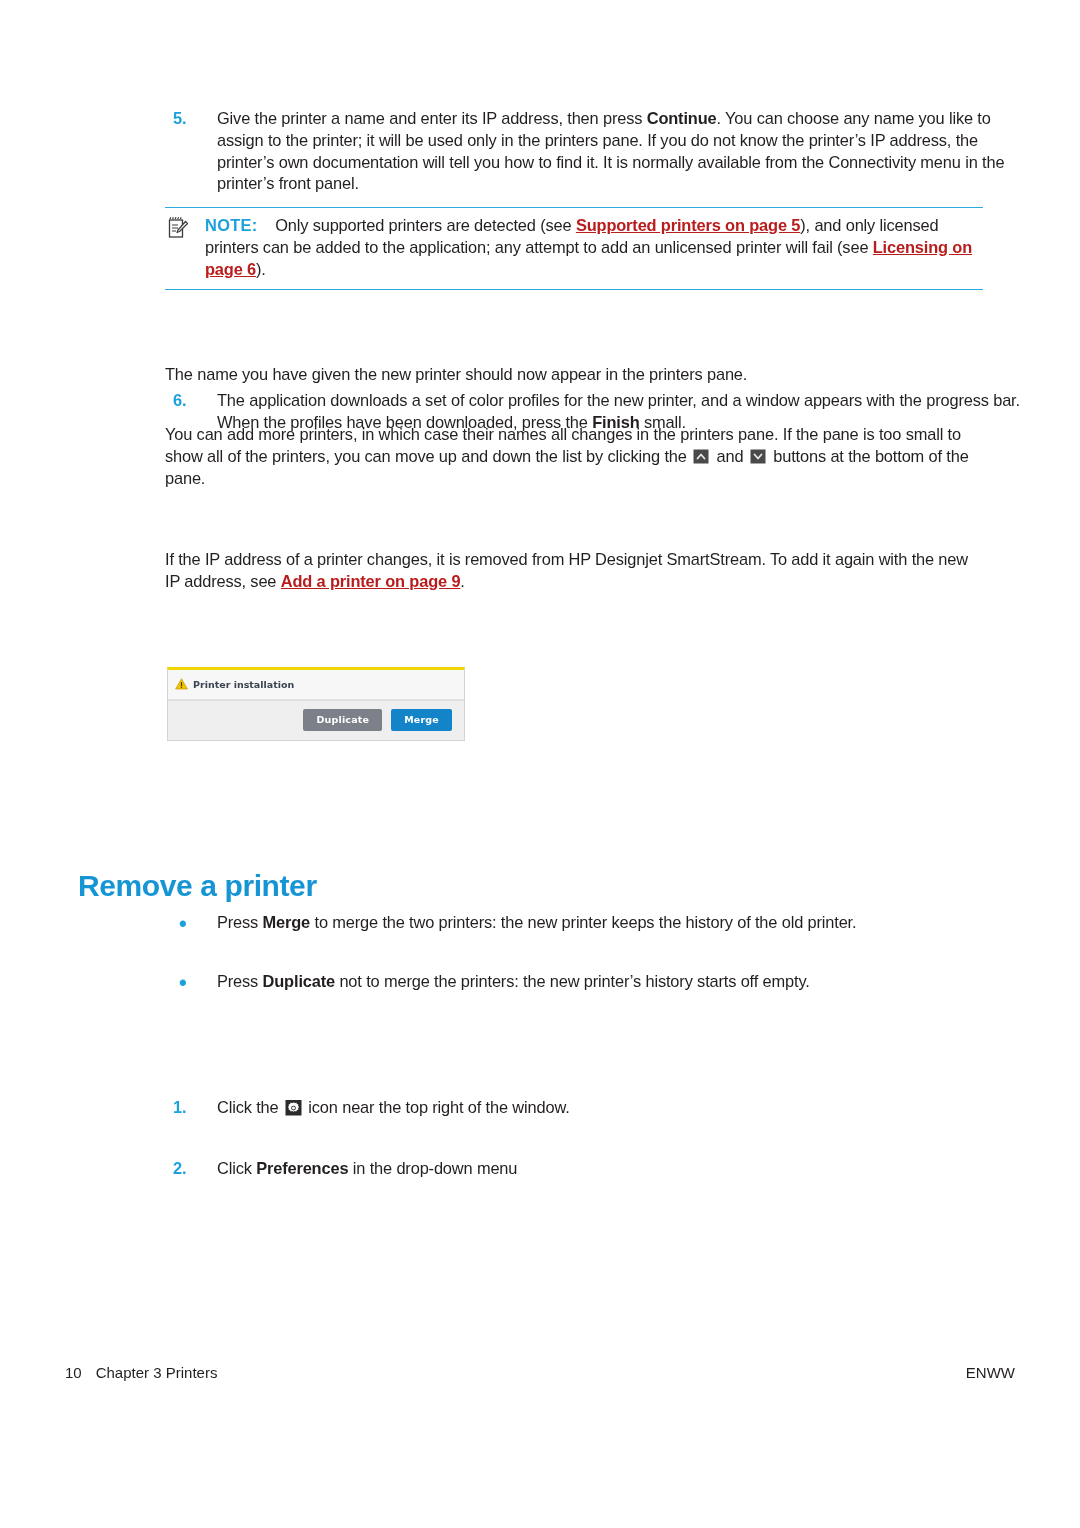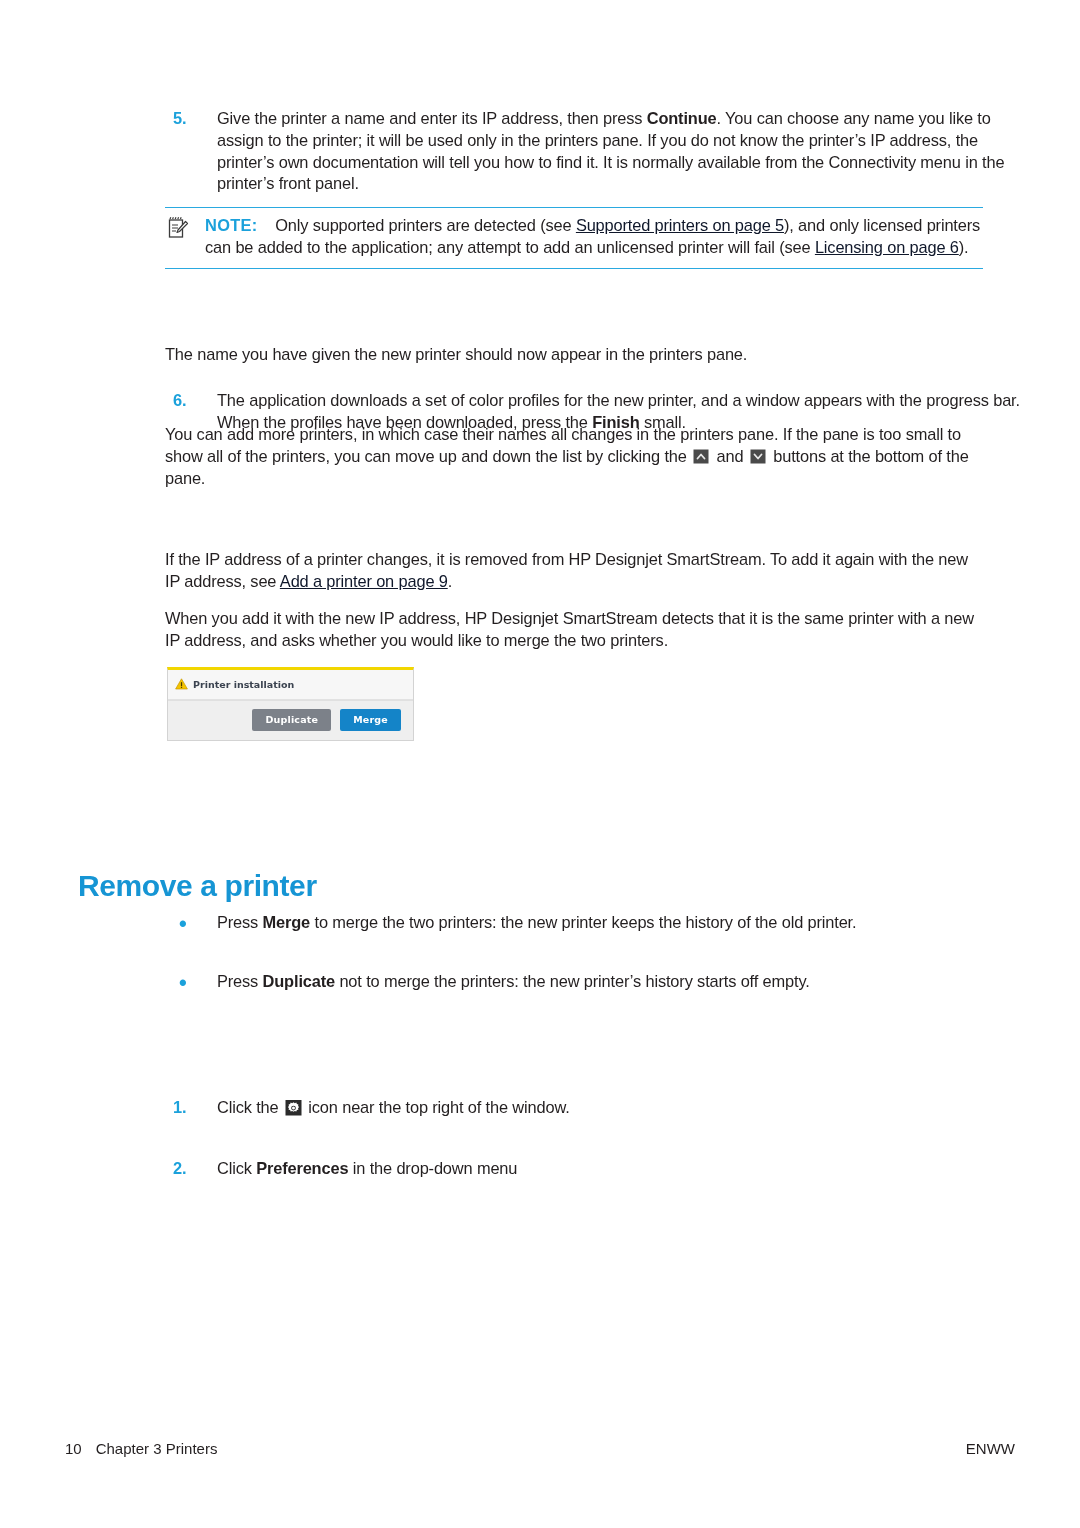--- a/index.html
+++ b/index.html
@@ -29,22 +29,23 @@
   }
   p.para {
     margin: 0;
     font-size: 16.4px;
     line-height: 1.33;
     letter-spacing: -0.15px;
     color: #231f20;
   }
   .b { font-weight: bold; }
   a.doclink, .doclink {
-    color: #0f172a;
+    color: #b91c1c;
     text-decoration: underline;
+    font-weight: bold;
   }
 
   
   .listitem {
     position: relative;
     padding-left: 52px;
   }
   .listitem .marker {
     position: absolute;
     left: 8px;
@@ -109,21 +110,21 @@
     height: 17px;
     margin: 0 2px;
   }
   .inline-icon svg { display: block; }
 
   
   .dialog-shot {
     position: absolute;
     left: 167px;
     top: 667px;
-    width: 247px;
+    width: 298px;
     background: #ffffff;
     border: 1px solid #d3d3d3;
     border-top: 3px solid #f2d600;
     box-sizing: border-box;
     font-family: "DejaVu Sans", sans-serif;
   }
   .dlg-title {
     display: flex;
     align-items: center;
     gap: 5px;
@@ -165,21 +166,21 @@
     letter-spacing: 0.2px;
   }
   .dlg-btn.secondary { background: #7c8189; }
   .dlg-btn.primary   { background: #1484c8; }
 
   
   .pagefooter {
     position: absolute;
     left: 65px;
     right: 65px;
-    top: 1440px;
+    top: 1364px;
     display: flex;
     justify-content: space-between;
     align-items: baseline;
     font-size: 15px;
     color: #231f20;
     text-align: center;
   }
   .pagefooter .left { display: flex; gap: 14px; }
   .pagefooter .num { }
 </style>
@@ -206,42 +207,39 @@
       <span class="note-label">NOTE:</span>
       &nbsp;&nbsp;&nbsp;<span>Only supported printers are detected (see </span><span class="doclink">Supported printers on page 5</span><span>), and only licensed printers can be added to the application; any attempt to add an unlicensed printer will fail (see </span><span class="doclink">Licensing on page 6</span><span>).</span>
     </div>
   </div>
 
   <div class="body-col listitem" style="top:303px;">
     <span class="marker">6.</span>
     <p class="para"><span>The application downloads a set of color profiles for the new printer, and a window appears with the progress bar. When the profiles have been downloaded, press the </span><span class="b">Finish</span><span> small.</span></p>
   </div>
 
-  <div class="body-col" style="top:344px;">
+  <div class="body-col" style="top:364px;">
     <p class="para">The name you have given the new printer should now appear in the printers pane.</p>
   </div>
 
   <div class="body-col" style="top:424px;">
     <p class="para"><span>You can add more printers, in which case their names all changes in the printers pane. If the pane is too small to show all of the printers, you can move up and down the list by clicking the </span><span class="inline-icon"><svg viewBox="0 0 17 17" width="17" height="17">
             <rect x="0.5" y="1.5" width="15" height="14" fill="#4a4a4a"></rect>
             <path d="M4.5 10.5 L8 6.5 L11.5 10.5" fill="none" stroke="#e8e8e8" stroke-width="1.8" stroke-linecap="round" stroke-linejoin="round"></path>
           </svg></span><span> and </span><span class="inline-icon"><svg viewBox="0 0 17 17" width="17" height="17">
             <rect x="0.5" y="1.5" width="15" height="14" fill="#4a4a4a"></rect>
             <path d="M4.5 6.5 L8 10.5 L11.5 6.5" fill="none" stroke="#e8e8e8" stroke-width="1.8" stroke-linecap="round" stroke-linejoin="round"></path>
           </svg></span><span> buttons at the bottom of the pane.</span></p>
   </div>
 
 
   <div class="body-col" style="top:549px;">
     <p class="para"><span>If the IP address of a printer changes, it is removed from HP Designjet SmartStream. To add it again with the new IP address, see </span><span class="doclink">Add a printer on page 9</span><span>.</span></p>
   </div>
 
-  <div class="body-col" style="top:608px;">
-    <p class="para">When you add it with the new IP address, HP Designjet SmartStream detects that it is the same printer with a new IP address, and asks whether you would like to merge the two printers.</p>
-  </div>
 
   <div class="dialog-shot">
     <div class="dlg-title">
       <span>
         <svg viewBox="0 0 13 12" width="13" height="12">
           <path d="M6.5 0.8 L12.4 11 L0.6 11 Z" fill="#f5c400" stroke="#c79a00" stroke-width="0.7" stroke-linejoin="round"></path>
           <rect x="5.9" y="4.2" width="1.25" height="3.8" fill="#4a3c00"></rect>
           <rect x="5.9" y="8.7" width="1.25" height="1.25" fill="#4a3c00"></rect>
         </svg>
       </span>

